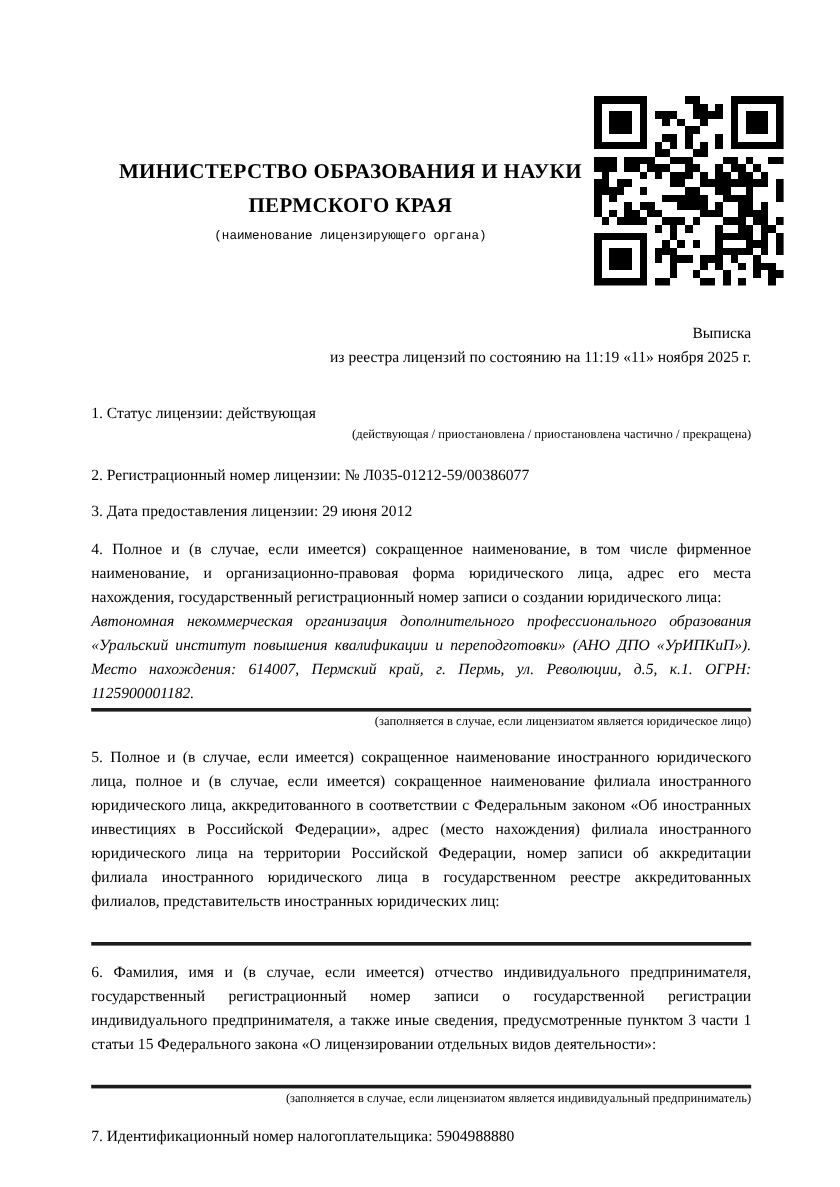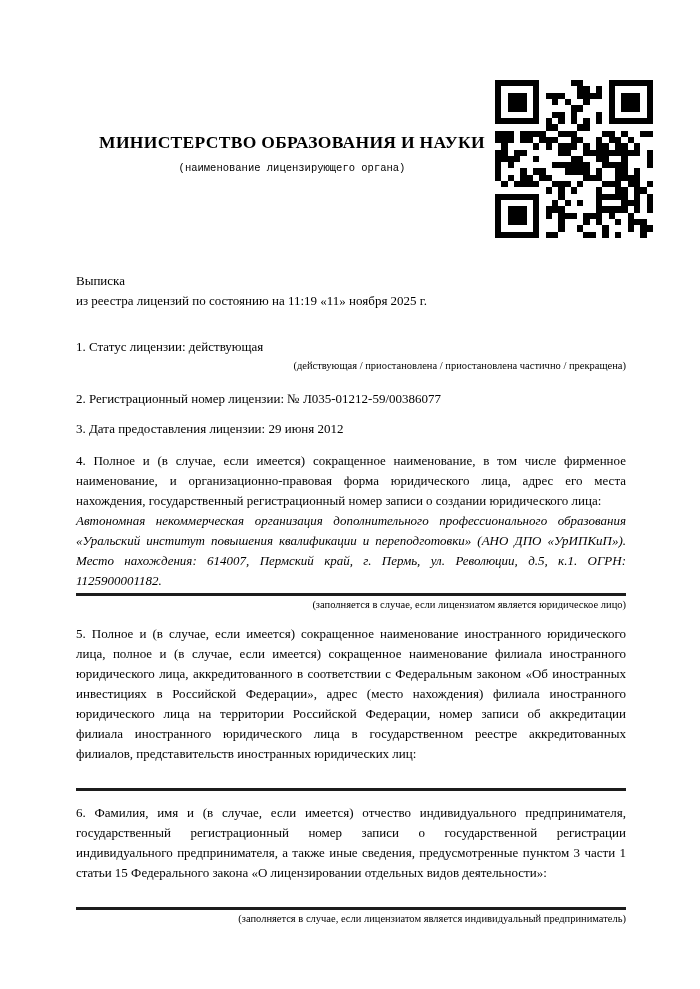--- a/index.html
+++ b/index.html
@@ -40,22 +40,22 @@
     letter-spacing: 0.3px;
   }
   .org-caption {
     margin-top: 4px;
     font-size: 10.5px;
     line-height: 14px;
     font-family: Liberation Mono, monospace;
   }
   
   .doc-title {
-    margin-top: 96px;
-    text-align: left;
+    margin-top: 64px;
+    text-align: right;
     font-size: 13px;
     line-height: 20px;
   }
   
   .item {
     font-size: 13px;
     line-height: 20px;
   }
   .mt-first { margin-top: 26px; }
   .field-caption {
@@ -398,20 +398,21 @@
         <rect x="17" y="24" width="1" height="1" fill="#000"></rect>
         <rect x="19" y="24" width="1" height="1" fill="#000"></rect>
         <rect x="23" y="24" width="1" height="1" fill="#000"></rect>
       </svg>
   </div>
 
   <div class="content">
 
     <div class="org-header">
       <div class="org-line">МИНИСТЕРСТВО ОБРАЗОВАНИЯ И НАУКИ</div>
+      <div class="org-line">ПЕРМСКОГО КРАЯ</div>
       <div class="org-caption">(наименование лицензирующего органа)</div>
     </div>
 
     <div class="doc-title">
       <div>Выписка</div>
       <div>из реестра лицензий по состоянию на 11:19 «11» ноября 2025 г.</div>
     </div>
 
     <div class="item mt-first">
       <div>1. Статус лицензии: действующая</div>
@@ -439,15 +440,18 @@
       <div class="rule"></div>
     </div>
 
     <div class="item para">
       <div>6. Фамилия, имя и (в случае, если имеется) отчество индивидуального предпринимателя, государственный регистрационный номер записи о государственной регистрации индивидуального предпринимателя, а также иные сведения, предусмотренные пунктом 3 части 1 статьи 15 Федерального закона «О лицензировании отдельных видов деятельности»:</div>
       <div class="blank-gap"></div>
       <div class="rule"></div>
       <div class="field-caption">(заполняется в случае, если лицензиатом является индивидуальный предприниматель)</div>
     </div>
 
+    <div class="item" style="margin-top:14px">
+      <div>7. Идентификационный номер налогоплательщика: 5904988880</div>
+    </div>
 
   </div>
 </div>
 
 </body></html>

